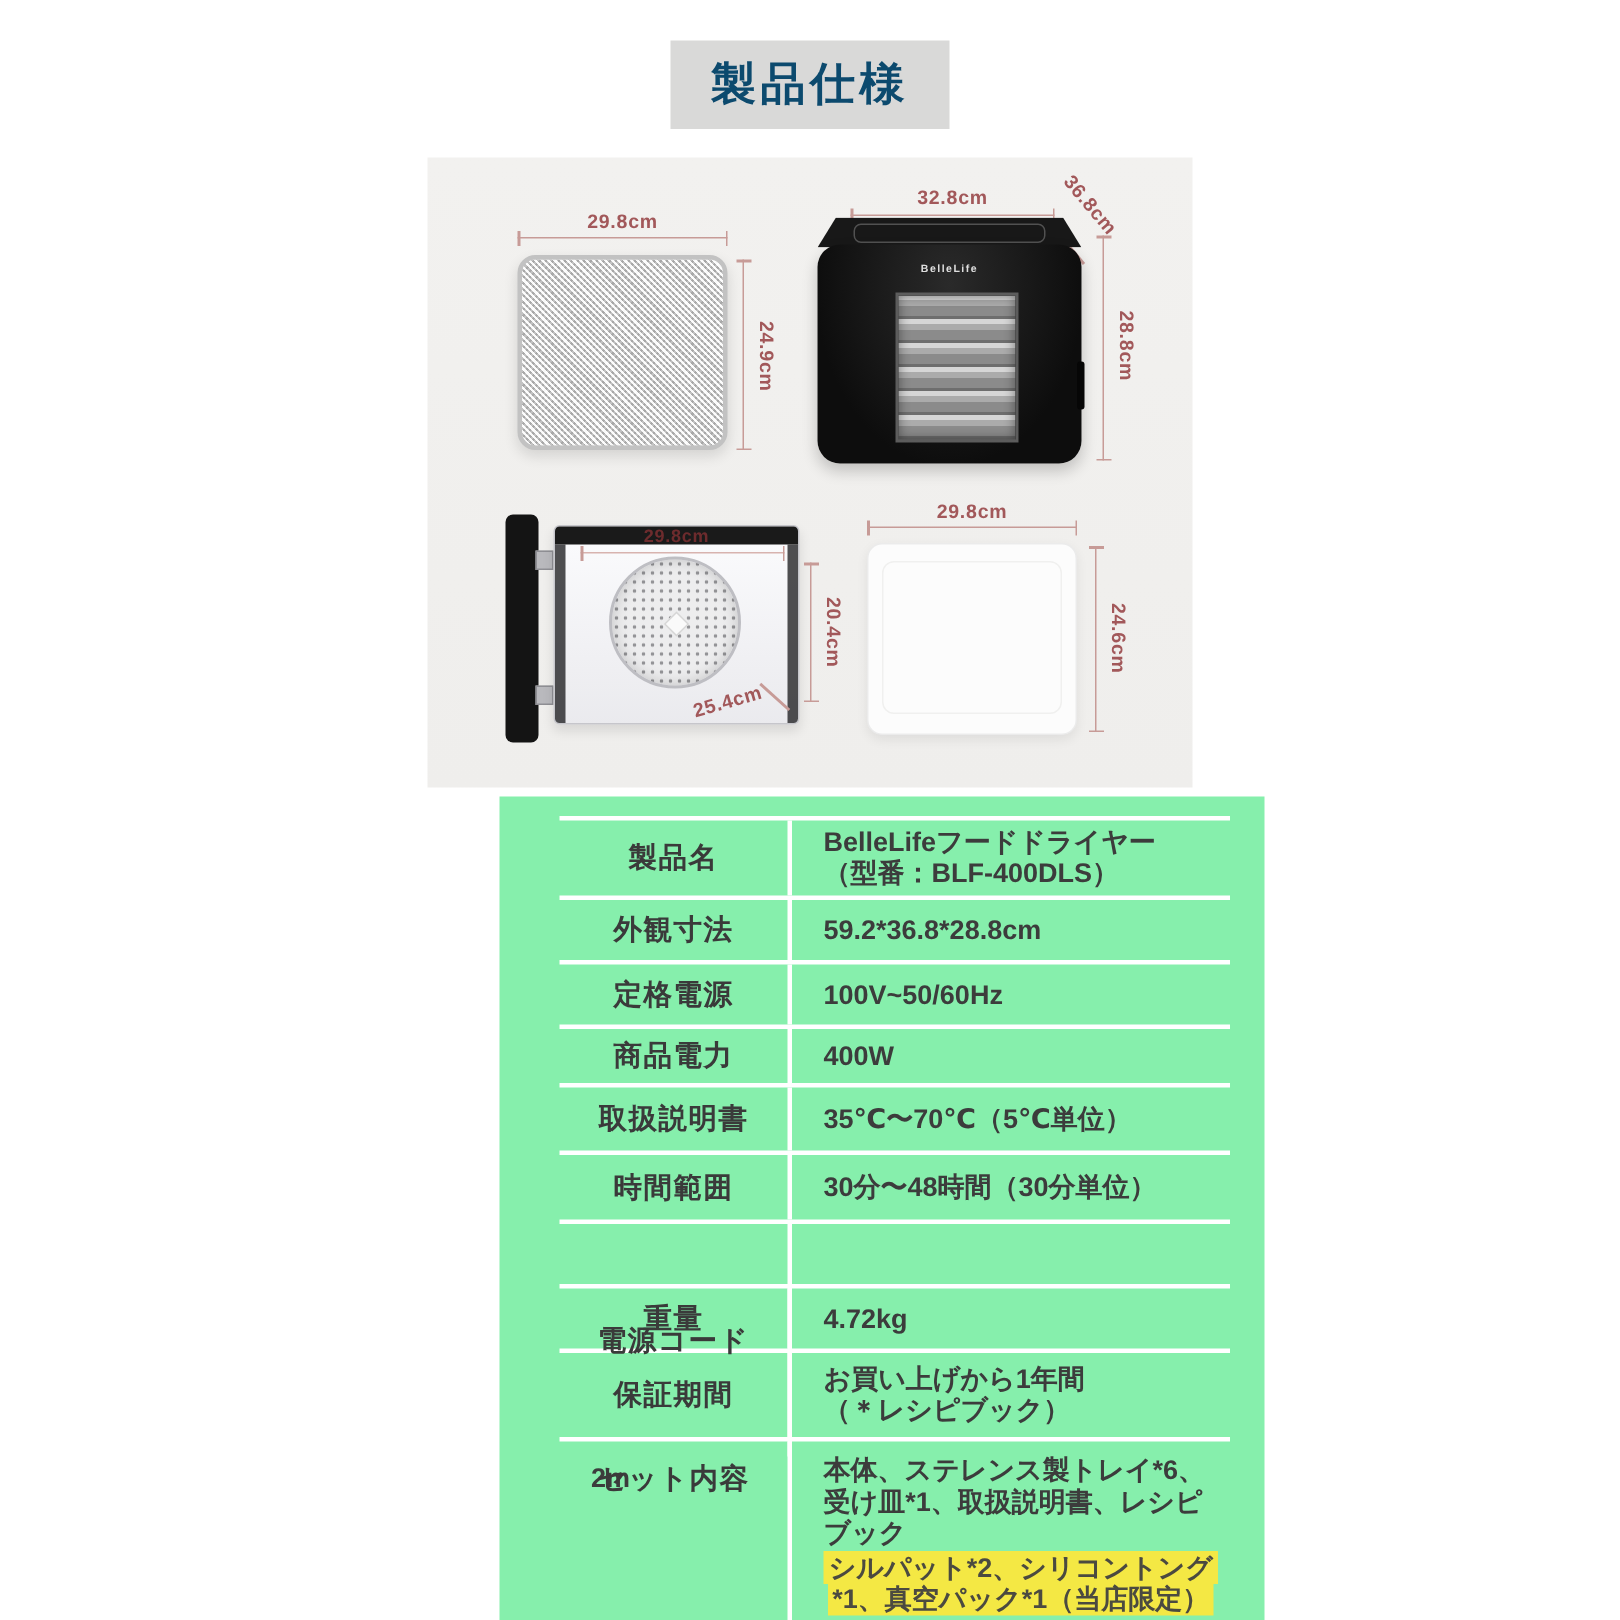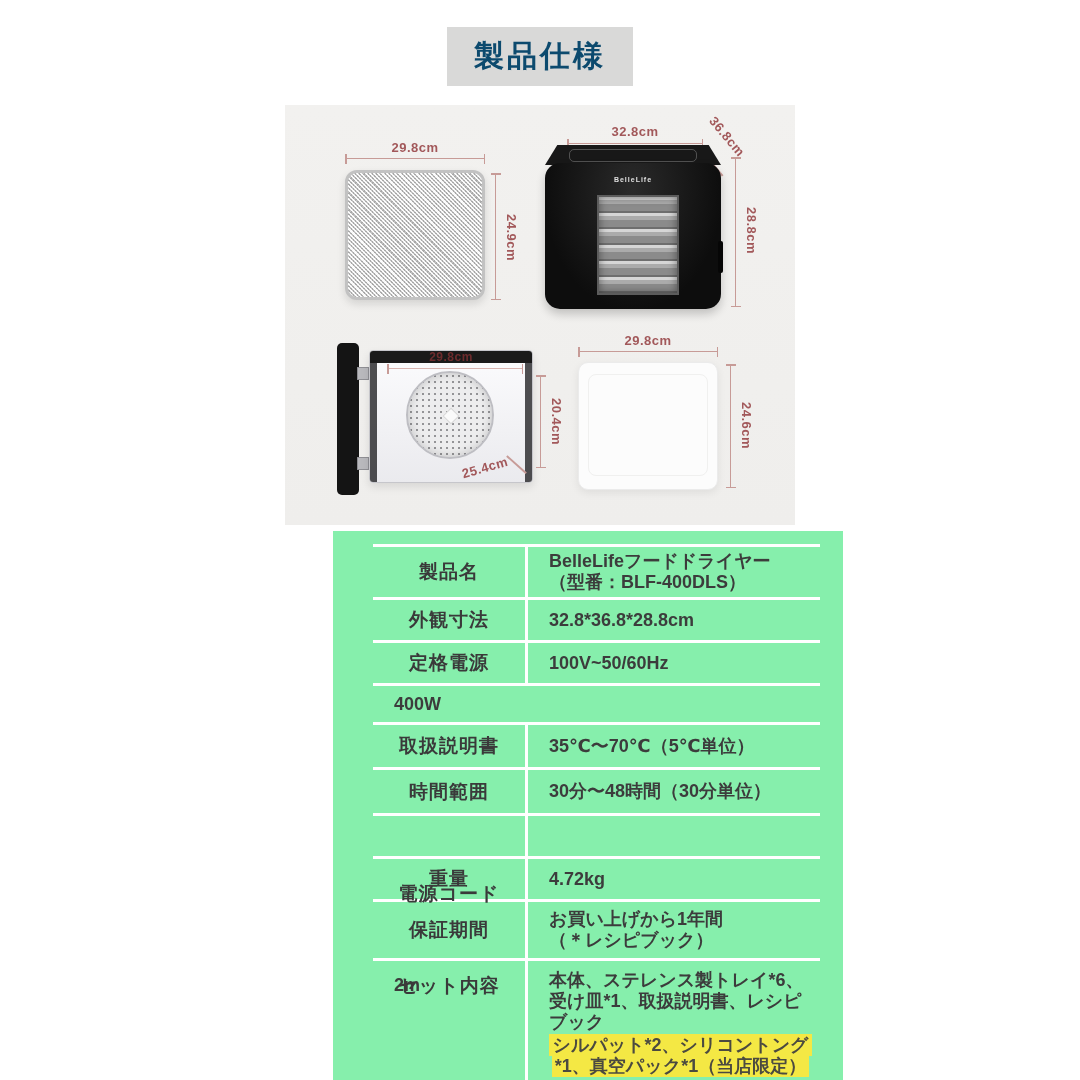--- a/index.html
+++ b/index.html
@@ -192,29 +192,30 @@
     <div class="spec-table">
 
       <div class="spec-row" style="height:53px;">
         <div class="spec-label">製品名</div>
         <div class="spec-value">BelleLifeフードドライヤー
 （型番：BLF-400DLS）</div>
       </div>
 
       <div class="spec-row" style="height:43px;">
         <div class="spec-label">外観寸法</div>
-        <div class="spec-value">32.8*36.8*28.8cm</div>
+        <div class="spec-value">59.2*36.8*28.8cm</div>
       </div>
 
       <div class="spec-row" style="height:43px;">
         <div class="spec-label">定格電源</div>
         <div class="spec-value">100V~50/60Hz</div>
       </div>
 
       <div class="spec-row" style="height:39px;">
+        <div class="spec-label">商品電力</div>
         <div class="spec-value">400W</div>
       </div>
 
       <div class="spec-row" style="height:45px;">
         <div class="spec-label">取扱説明書</div>
         <div class="spec-value">35℃〜70℃（5℃単位）</div>
       </div>
 
       <div class="spec-row" style="height:46px;">
         <div class="spec-label">時間範囲</div>

